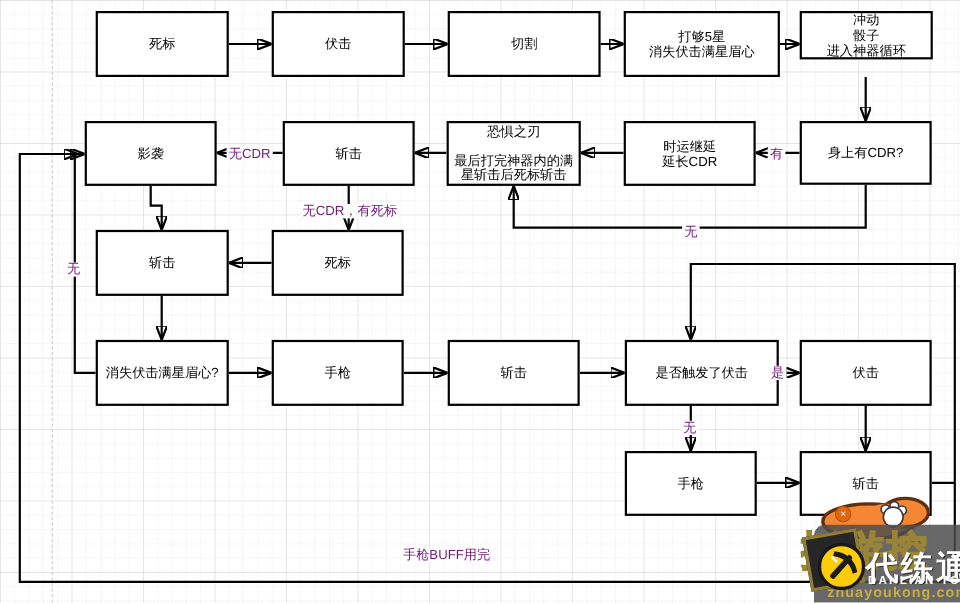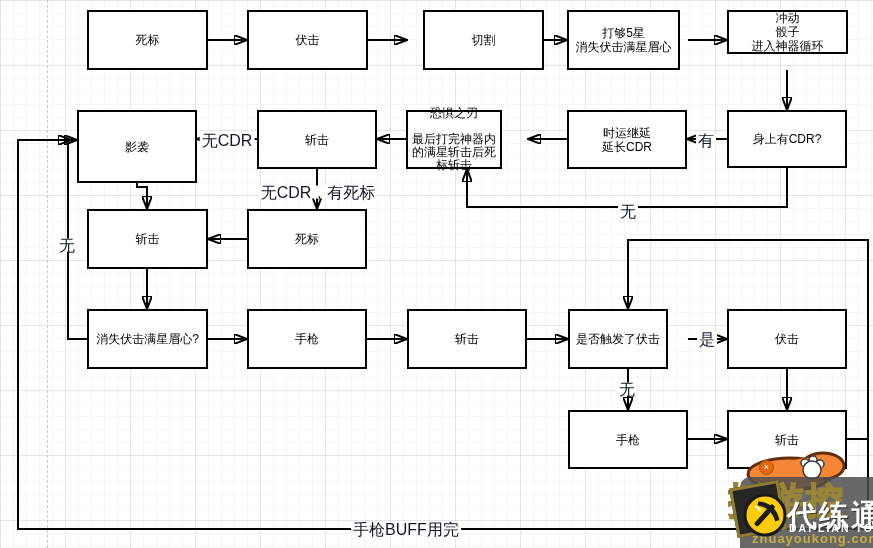--- a/index.html
+++ b/index.html
@@ -22,21 +22,21 @@
     position:absolute;box-sizing:border-box;
     background:#fff;border:2px solid #000;
     display:flex;align-items:center;justify-content:center;
     text-align:center;font-size:12px;line-height:14px;color:#000;
     white-space:pre-line;padding:1px;
   }
   svg.connectors{position:absolute;left:0;top:0;}
   svg.connectors path{fill:none;stroke:#000;stroke-width:2;}
   .elabel{
     position:absolute;transform:translate(-50%,-50%);
-    background:#fff;font-size:16px;line-height:13px;color:#0f172a;
+    background:#fff;font-size:12px;line-height:13px;color:#701a75;
     padding:0 2px;white-space:nowrap;
   }
   
   .wm{position:absolute;left:695px;top:440px;width:178px;height:108px;}
   .wm-blob{position:absolute;left:40px;top:8px;}
   .wm-panel{
     position:absolute;left:45px;top:37px;width:133px;height:71px;
     background:rgba(77,77,77,0.85);border-radius:10px 0 0 0;
   }
   .wm-bgtext{
@@ -104,56 +104,56 @@
     <path d="M628 369 V410" marker-end="url(#arr)"></path>
     <path d="M787 369 V410" marker-end="url(#arr)"></path>
     <path d="M688 439 H727" marker-end="url(#arr)"></path>
     <path d="M847 439 H868"></path>
     <path d="M868 439 V240 H628 V309" marker-end="url(#arr)"></path>
     <path d="M868 439 V529 H18 V140 H71" marker-end="url(#arr)"></path>
   </svg>
 
   <div class="node" style="left:87px;top:10px;width:121px;height:60px">死标</div>
   <div class="node" style="left:247px;top:10px;width:121px;height:60px">伏击</div>
-  <div class="node" style="left:423px;top:10px;width:121px;height:60px">切割</div>
-  <div class="node" style="left:567px;top:10px;width:113px;height:60px">打够5星
+  <div class="node" style="left:407px;top:10px;width:139px;height:60px">切割</div>
+  <div class="node" style="left:567px;top:10px;width:142px;height:60px">打够5星
 消失伏击满星眉心</div>
   <div class="node" style="left:727px;top:10px;width:121px;height:44px">冲动
 骰子
 进入神器循环</div>
 
-  <div class="node" style="left:77px;top:110px;width:120px;height:73px">影袭</div>
+  <div class="node" style="left:77px;top:110px;width:120px;height:59px">影袭</div>
   <div class="node" style="left:257px;top:110px;width:120px;height:59px">斩击</div>
-  <div class="node" style="left:406px;top:110px;width:96px;height:59px;line-height:13px">恐惧之刃
+  <div class="node" style="left:406px;top:110px;width:122px;height:59px;line-height:13px">恐惧之刃
 
 最后打完神器内的满星斩击后死标斩击</div>
   <div class="node" style="left:567px;top:110px;width:120px;height:59px">时运继延
 延长CDR</div>
   <div class="node" style="left:727px;top:110px;width:120px;height:58px">身上有CDR?</div>
 
   <div class="node" style="left:87px;top:209px;width:121px;height:60px">斩击</div>
   <div class="node" style="left:247px;top:209px;width:120px;height:60px">死标</div>
 
   <div class="node" style="left:87px;top:309px;width:121px;height:60px">消失伏击满星眉心?</div>
   <div class="node" style="left:247px;top:309px;width:120px;height:60px">手枪</div>
   <div class="node" style="left:407px;top:309px;width:120px;height:60px">斩击</div>
-  <div class="node" style="left:568px;top:309px;width:100px;height:60px">是否触发了伏击</div>
+  <div class="node" style="left:568px;top:309px;width:140px;height:60px">是否触发了伏击</div>
   <div class="node" style="left:727px;top:309px;width:120px;height:60px">伏击</div>
 
   <div class="node" style="left:568px;top:410px;width:120px;height:59px">手枪</div>
   <div class="node" style="left:727px;top:410px;width:120px;height:59px">斩击</div>
 
   <div class="elabel" style="left:227px;top:140px">无CDR</div>
   <div class="elabel" style="left:706px;top:140px">有</div>
   <div class="elabel" style="left:628px;top:211px">无</div>
   <div class="elabel" style="left:318px;top:192px">无CDR，有死标</div>
   <div class="elabel" style="left:67px;top:245px">无</div>
   <div class="elabel" style="left:707px;top:339px">是</div>
   <div class="elabel" style="left:627px;top:389px">无</div>
-  <div class="elabel" style="left:406px;top:529px">手枪BUFF用完</div>
+  <div class="elabel" style="left:406px;top:505px">手枪BUFF用完</div>
 
   <div class="wm">
     <svg class="wm-blob" width="110" height="42">
       <ellipse cx="55" cy="26" rx="42" ry="16" fill="#f58634" stroke="#5f2f10" stroke-width="3"></ellipse>
       <ellipse cx="88" cy="18" rx="21" ry="13" fill="#f58634" stroke="#5f2f10" stroke-width="3"></ellipse>
       <ellipse cx="72" cy="22" rx="22" ry="12" fill="#f58634" stroke="none"></ellipse>
       <circle cx="70" cy="15" r="4" fill="#fff" stroke="#3a3a3a" stroke-width="1.5"></circle>
       <circle cx="78" cy="12" r="4" fill="#fff" stroke="#3a3a3a" stroke-width="1.5"></circle>
       <circle cx="85" cy="16" r="4" fill="#fff" stroke="#3a3a3a" stroke-width="1.5"></circle>
       <circle cx="77" cy="22" r="9" fill="#fff" stroke="#3a3a3a" stroke-width="1.5"></circle>

